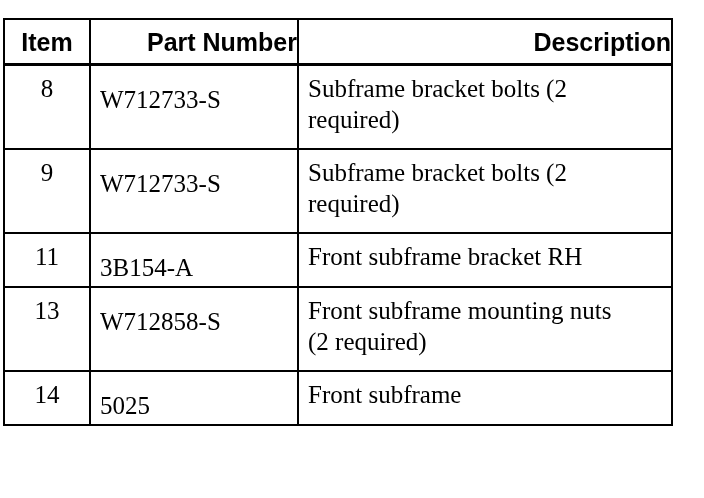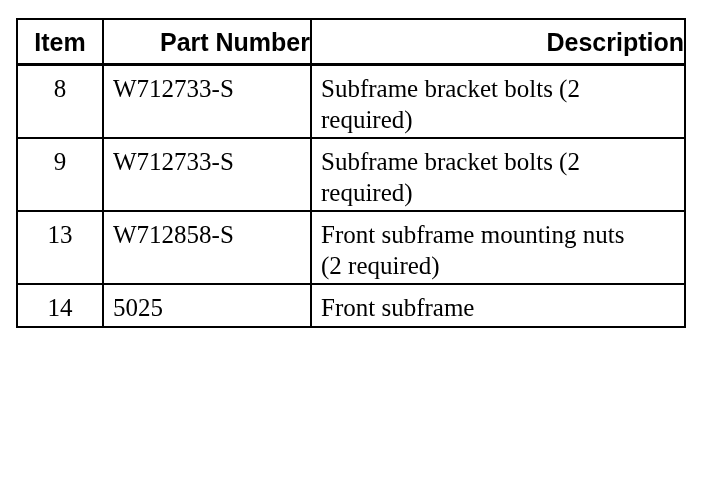--- a/index.html
+++ b/index.html
@@ -17,21 +17,21 @@
 
   .page {
     position: relative;
     width: 704px;
     height: 498px;
     background: #ffffff;
   }
 
   .parts-table {
     position: absolute;
-    left: 16px;
+    left: 3px;
     top: 18px;
     width: 668px;
     border-collapse: collapse;
     table-layout: fixed;
     background: #b91c1c;
   }
 
   .parts-table td,
   .parts-table th {
     border: 2px solid #000000;
@@ -71,21 +71,21 @@
     font-size: 25px;
     line-height: 31px;
   }
   td.c-item {
     text-align: center;
     padding-top: 7px;
   }
   td.c-part {
     text-align: left;
     padding-left: 9px;
-    padding-top: 7px;
+    padding-top: 18px;
   }
   td.c-desc {
     text-align: left;
     padding-left: 9px;
     padding-top: 7px;
     padding-right: 14px;
   }
 
   
   tr.row-tall td { height: 64px; }
@@ -124,20 +124,27 @@
           </td>
         </tr>
         <tr class="row-tall">
           <td class="c-item">9</td>
           <td class="c-part">W712733-S</td>
           <td class="c-desc">
             <span class="desc-line">Subframe bracket bolts (2</span>
             <span class="desc-line">required)</span>
           </td>
         </tr>
+        <tr class="row-short">
+          <td class="c-item">11</td>
+          <td class="c-part">3B154-A</td>
+          <td class="c-desc">
+            <span class="desc-line">Front subframe bracket RH</span>
+          </td>
+        </tr>
         <tr class="row-tall">
           <td class="c-item">13</td>
           <td class="c-part">W712858-S</td>
           <td class="c-desc">
             <span class="desc-line">Front subframe mounting nuts</span>
             <span class="desc-line">(2 required)</span>
           </td>
         </tr>
         <tr class="row-short">
           <td class="c-item">14</td>

